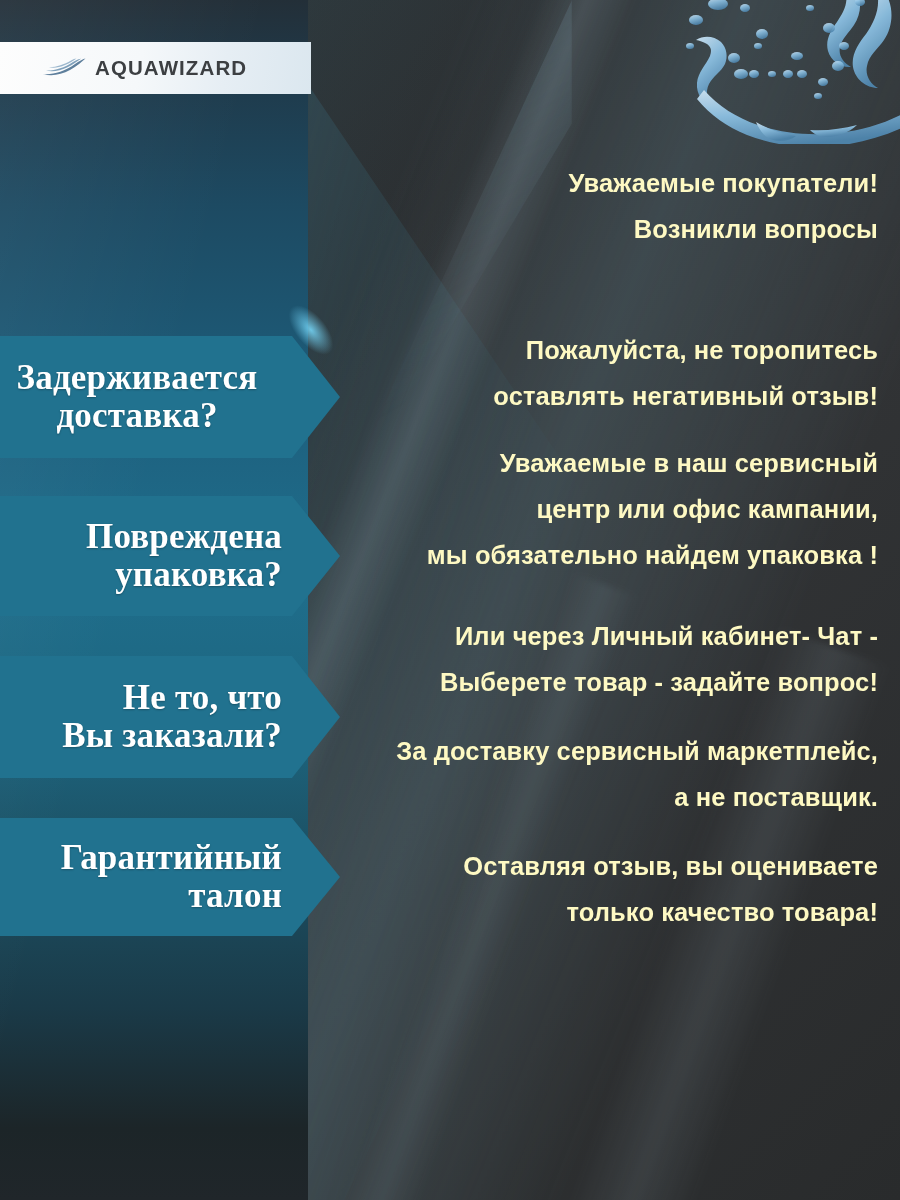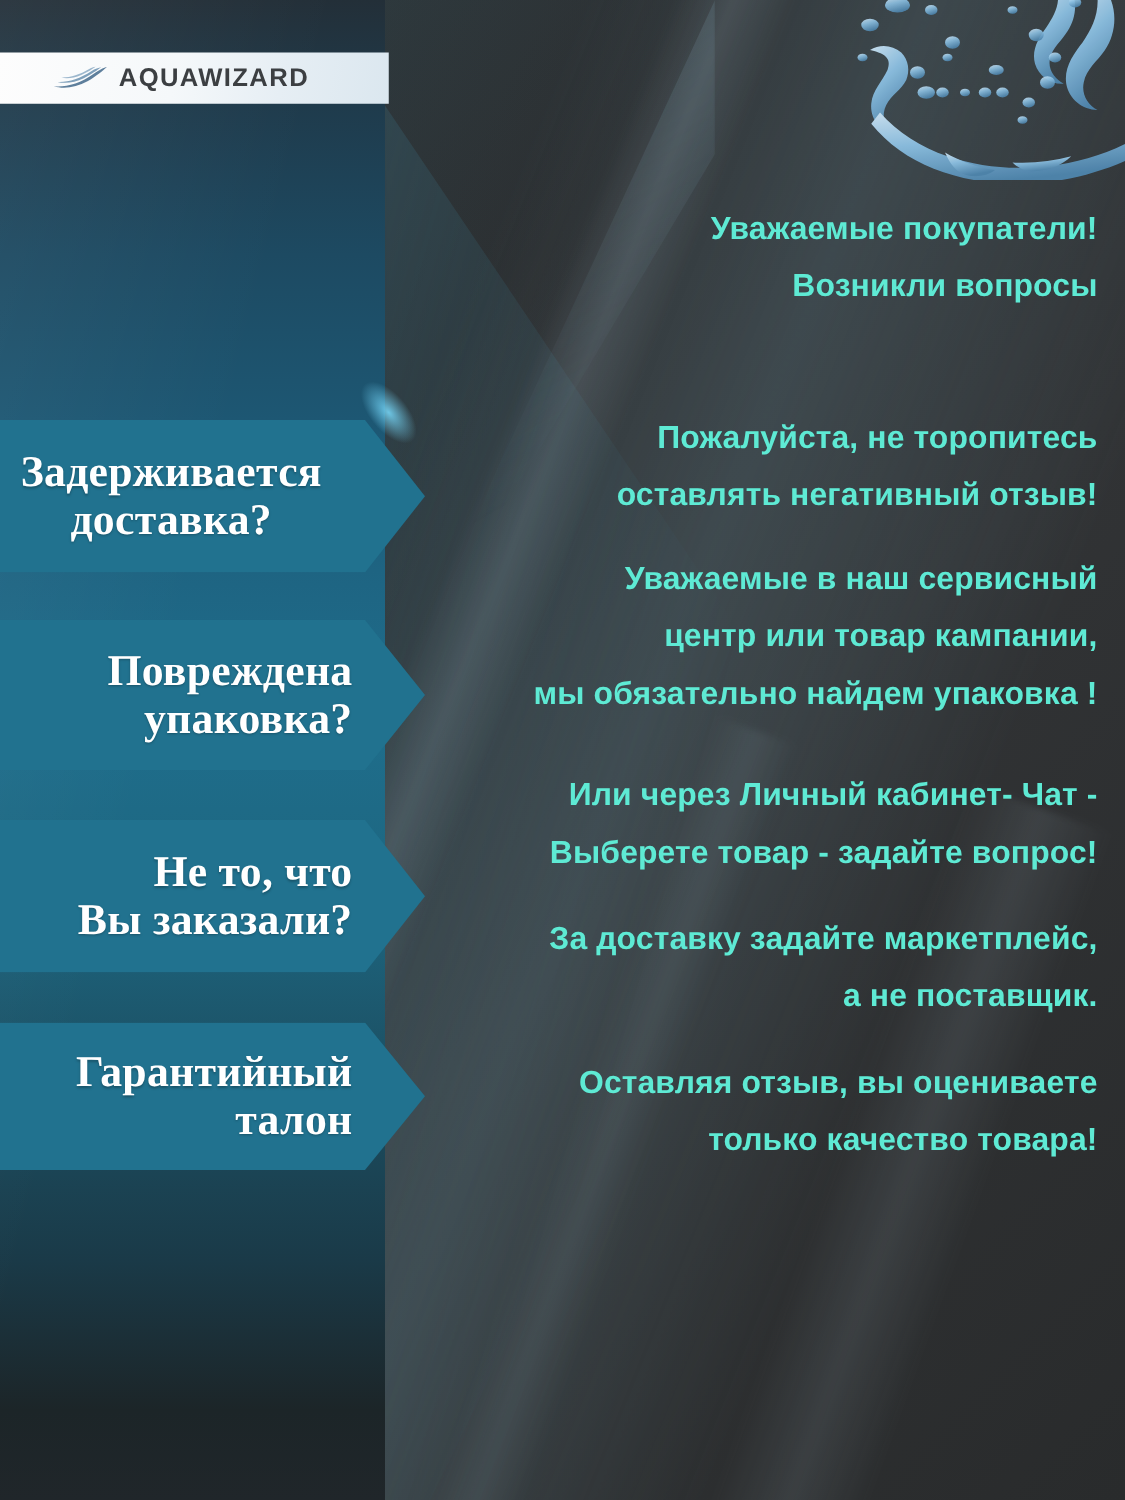--- a/index.html
+++ b/index.html
@@ -66,21 +66,21 @@
     background:linear-gradient(104deg, rgba(255,255,255,0.05) 0%, rgba(255,255,255,0) 45%);
   }
   #left-edge-glow{
     position:absolute; left:296px; top:300px; width:30px; height:60px;
     background:radial-gradient(ellipse at center, rgba(120,220,255,0.85), rgba(70,170,220,0) 70%);
     transform:rotate(-40deg);
   }
 
   
   #logo-plate{
-    position:absolute; left:0; top:42px; width:311px; height:41px;
+    position:absolute; left:0; top:42px; width:311px; height:52px;
     background:linear-gradient(100deg,#fdfdfd 0%,#f5f8fa 45%,#e6eef4 72%,#dbe7ef 100%);
     display:flex; align-items:center;
   }
   #logo-mark{ margin-left:42px; width:44px; height:22px; display:block; }
   #logo-word{
     margin-left:9px; font-size:20.5px; font-weight:bold;
     letter-spacing:1.1px; color:#3c3f42;
     font-family:"Liberation Sans", sans-serif;
   }
 
@@ -117,21 +117,21 @@
   #banner-3{ top:656px; height:122px; }
   #banner-4{ top:818px; height:118px; }
 
   #banner-1 .banner-text{ text-align:center; }
   #banner-1 .banner-line:first-child{ text-align:center; }
 
   
   #content-column{
     position:absolute; left:330px; top:0; width:570px; height:1200px;
     padding-right:26px;
-    color:#5eead4;
+    color:#fef9c3;
     text-align:right;
   }
   .para{
     font-family:"Liberation Sans", sans-serif;
     font-weight:bold;
     font-size:25.5px;
     line-height:46px;
     letter-spacing:0.1px;
     white-space:nowrap;
   }
@@ -257,31 +257,31 @@
     <span class="pline">Возникли вопросы</span>
   </div>
 
   <div class="para" id="para-2">
     <span class="pline">Пожалуйста, не торопитесь</span>
     <span class="pline">оставлять негативный отзыв!</span>
   </div>
 
   <div class="para" id="para-3">
     <span class="pline">Уважаемые в наш сервисный</span>
-    <span class="pline">центр или товар кампании,</span>
+    <span class="pline">центр или офис кампании,</span>
     <span class="pline">мы обязательно найдем упаковка !</span>
   </div>
 
   <div class="para" id="para-4">
     <span class="pline">Или через Личный кабинет- Чат -</span>
     <span class="pline">Выберете товар - задайте вопрос!</span>
   </div>
 
   <div class="para" id="para-5">
-    <span class="pline">За доставку задайте маркетплейс,</span>
+    <span class="pline">За доставку сервисный маркетплейс,</span>
     <span class="pline">а не поставщик.</span>
   </div>
 
   <div class="para" id="para-6">
     <span class="pline">Оставляя отзыв, вы оцениваете</span>
     <span class="pline">только  качество товара!</span>
   </div>
 
 
 </div>

